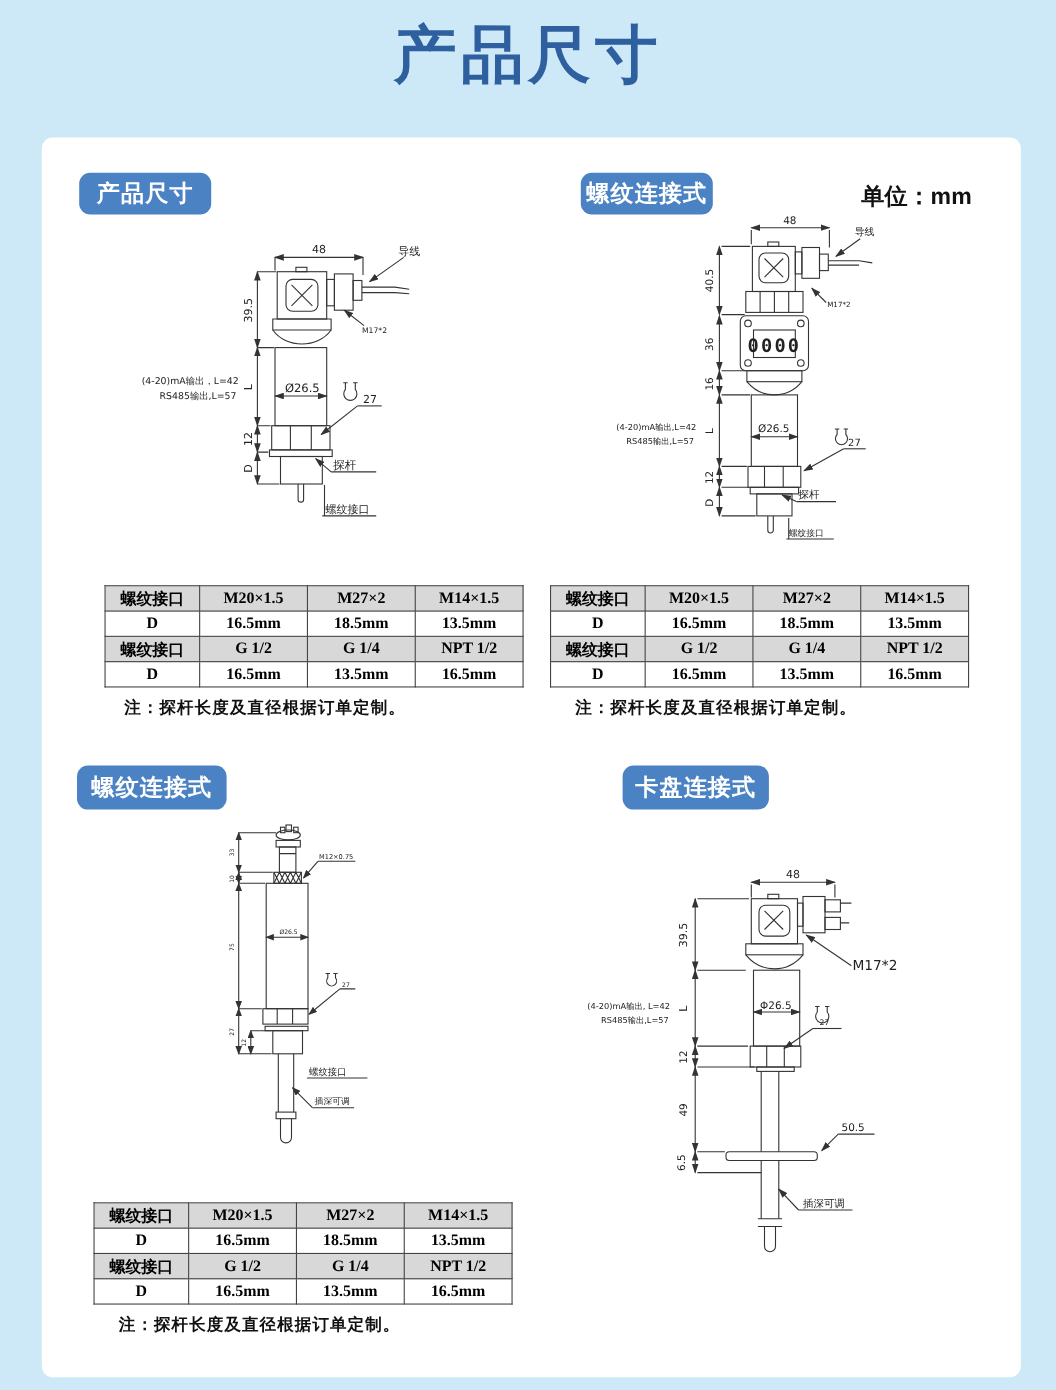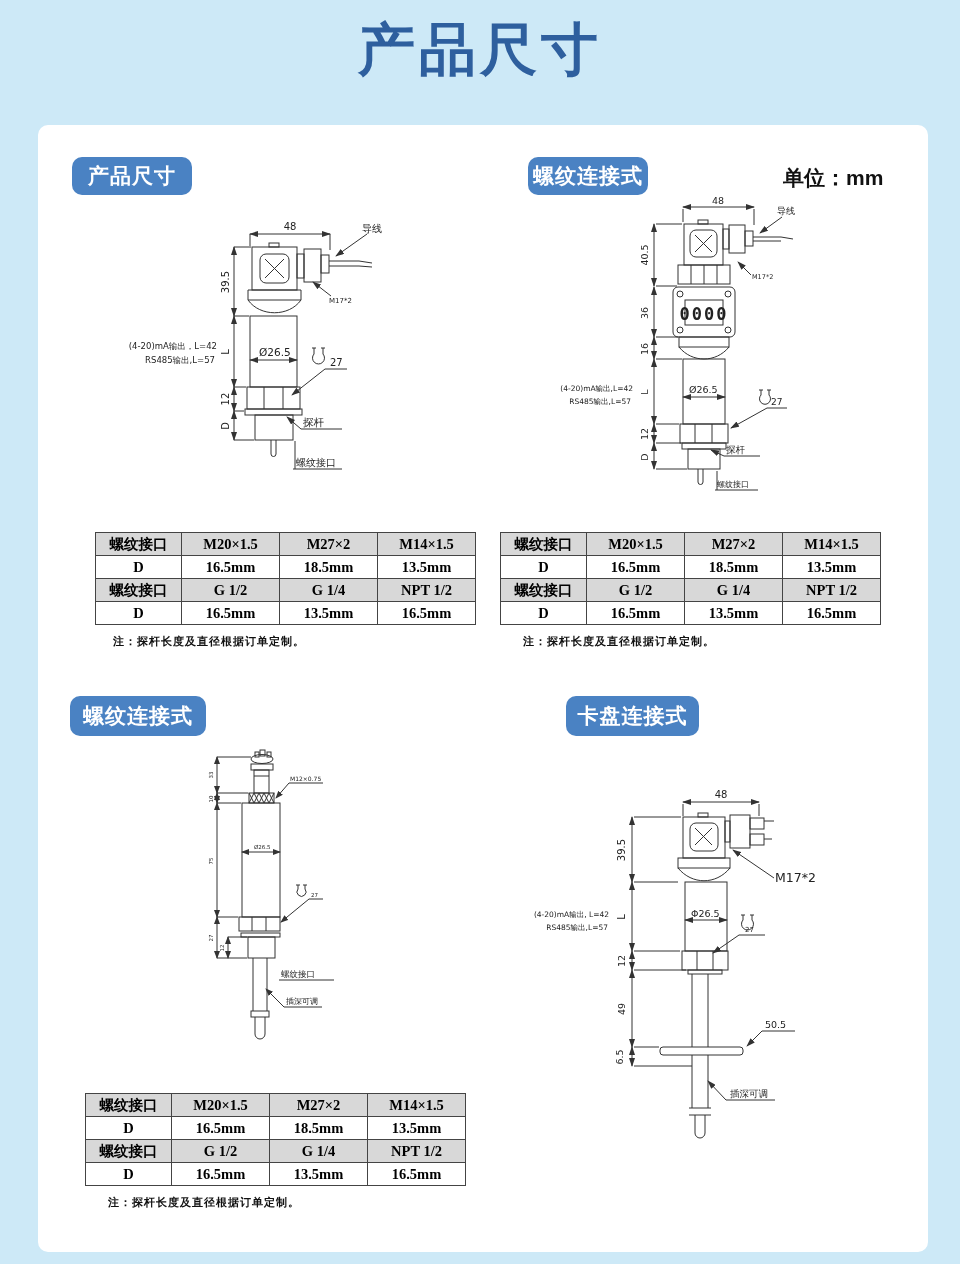--- a/index.html
+++ b/index.html
@@ -21,21 +21,21 @@
   svg text{fill:#222;font-family:"DejaVu Sans","Liberation Sans",sans-serif;}
   .seg{font-family:"DejaVu Sans Mono",monospace;font-weight:bold;letter-spacing:2px;}
   table.spec{position:absolute;border-collapse:collapse;text-align:center;color:#000;
              font-family:"Liberation Serif","DejaVu Serif",serif;font-size:14.5px;}
   table.spec td{border:1px solid #444;width:97px;height:22px;padding:0;font-weight:bold;}
   table.spec td:first-child{width:85px;font-weight:600;}
   table.spec tr.hdr td{background:#d8d8d8;}
   #table1{left:95px;top:532px;}
   #table2{left:500px;top:532px;}
   #table3{left:85px;top:1093px;}
-  .note{position:absolute;font-size:11px;font-weight:700;color:#111;letter-spacing:1px;}
+  .note{position:absolute;font-size:15px;font-weight:700;color:#111;letter-spacing:1px;}
   #note1{left:113px;top:634px;}
   #note2{left:523px;top:634px;}
   #note3{left:108px;top:1195px;}
 </style>
 </head>
 <body>
 
 <div class="page">
 
   <div class="title">产品尺寸</div>

